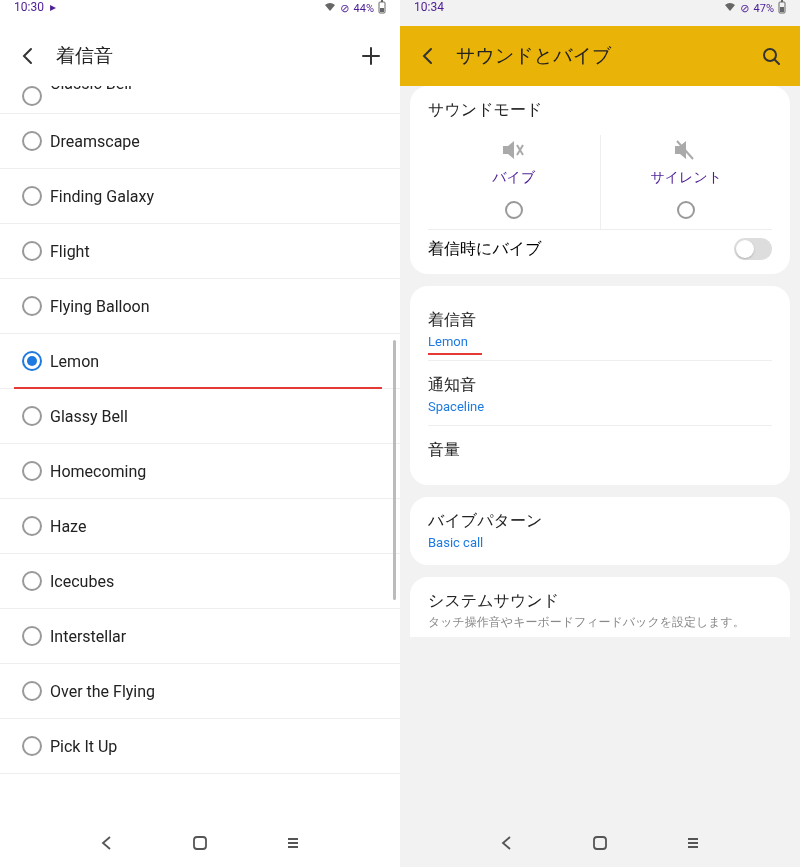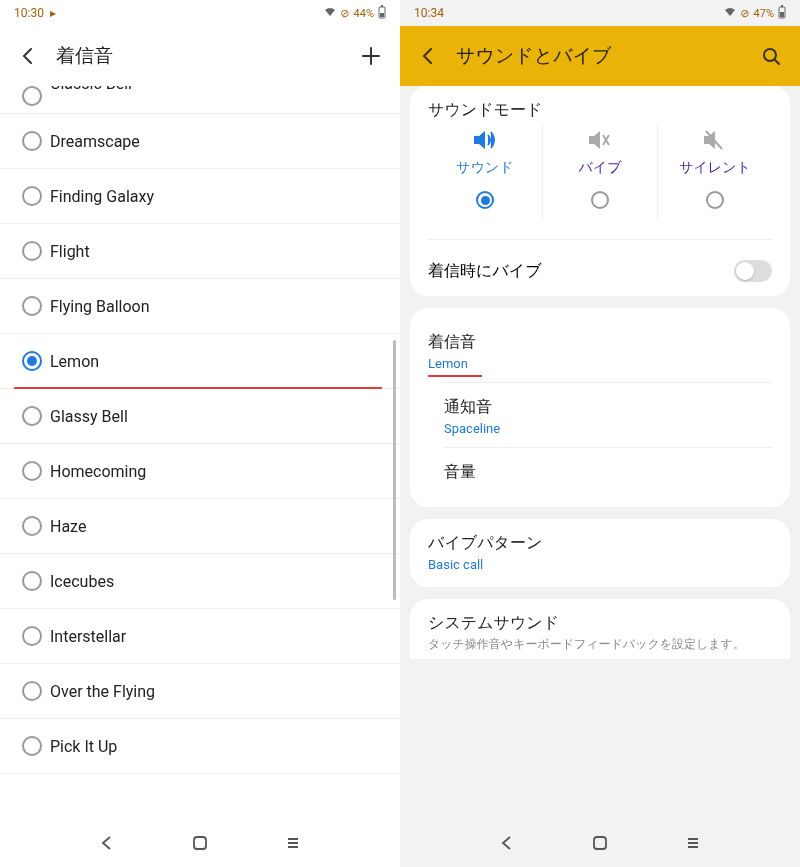--- a/index.html
+++ b/index.html
@@ -15,25 +15,25 @@
     height: 867px;
     background: #fff;
     display: flex;
     flex-direction: column;
     position: relative;
   }
   .screen-right { background: #f2f2f2; }
   .statusbar {
     height: 26px;
     display: flex;
-    align-items: center;
+    align-items: flex-start;
     justify-content: space-between;
     padding: 0 14px;
     font-size: 12px;
-    color: #a16207;
+    color: #4c1d95;
     background: #fff;
   }
   .screen-right .statusbar { background: #f2f2f2; }
   .status-left { display: flex; align-items: center; gap: 6px; }
   .status-right { display: flex; align-items: center; gap: 4px; font-size: 11px; }
   .appbar {
     height: 60px;
     display: flex;
     align-items: center;
     padding: 0 18px;
@@ -88,50 +88,50 @@
     justify-content: space-around;
     padding: 0 60px;
     background: #fff;
   }
   .screen-right .navbar { background: #f2f2f2; }
   .navbtn svg { display: block; }
 
   
   .cards { flex: 1; overflow: hidden; padding: 0 10px; display: flex; flex-direction: column; gap: 12px; }
   .card { background: #fff; border-radius: 18px; padding: 14px 18px; }
-  .card-title { font-size: 16px; color: #222; margin-bottom: 4px; }
+  .card-title { font-size: 16px; color: #222; margin-bottom: 14px; }
   .mode-row { display: flex; }
   .mode-col {
     flex: 1; display: flex; flex-direction: column; align-items: center; gap: 8px;
     padding: 4px 0 10px;
   }
   .mode-col + .mode-col { border-left: 1px solid #eee; }
   .mode-label { font-size: 14px; color: #4c1d95; }
   .mode-col.active .mode-label { color: #1e7ae0; font-weight: 500; }
   .mode-col.active .mode-icon path, .mode-col.active .mode-icon polygon { fill: #1e7ae0; }
   .mode-icon path, .mode-icon polygon { fill: #aaa; }
   .mode-radio {
     width: 18px; height: 18px; border-radius: 50%; border: 2px solid #999;
     display: flex; align-items: center; justify-content: center; margin-top: 6px;
   }
   .mode-radio.on { border-color: #1e7ae0; }
   .mode-radio.on::after { content: ""; width: 9px; height: 9px; border-radius: 50%; background: #1e7ae0; }
   .toggle-row {
     display: flex; align-items: center; justify-content: space-between;
-    border-top: 1px solid #eee; padding-top: 20px; margin-top: 20px;
+    border-top: 1px solid #eee; padding-top: 8px; margin-top: 0;
   }
   .toggle {
     width: 38px; height: 22px; border-radius: 11px; background: #ddd; position: relative;
   }
   .toggle::after {
     content: ""; position: absolute; left: 2px; top: 2px; width: 18px; height: 18px;
     border-radius: 50%; background: #fff; box-shadow: 0 1px 2px rgba(0,0,0,.2);
   }
   .setting-item { padding: 10px 0; position: relative; }
-  .setting-item + .setting-item { border-top: 1px solid #eee; padding-top: 14px; margin-left: 16px; }
+  .setting-item + .setting-item { border-top: 1px solid #eee; padding-top: 14px; }
   .setting-label { font-size: 16px; color: #222; }
   .setting-sub { font-size: 13px; color: #1e7ae0; margin-top: 2px; position: relative; display: inline-block; }
   .setting-desc { font-size: 12px; color: #888; margin-top: 2px; line-height: 1.4; }
   .card.cut { border-bottom-left-radius: 0; border-bottom-right-radius: 0; padding-bottom: 6px; }
 </style>
 </head>
 <body>
 
 <div class="screen">
   <div class="statusbar">
@@ -278,28 +278,20 @@
           <circle cx="10" cy="10" r="6" stroke="#333" stroke-width="2" fill="none"></circle>
           <path d="M15 15 L19 19" stroke="#333" stroke-width="2" stroke-linecap="round"></path>
         </svg>
     </span>
   </div>
 
   <div class="cards">
     <div class="card">
       <div class="card-title">サウンドモード</div>
       <div class="mode-row">
-        <div class="mode-col active">
-          <svg class="mode-icon" width="26" height="22" viewBox="0 0 26 22">
-              <polygon points="2,7 7,7 13,2 13,20 7,15 2,15"></polygon>
-              <path d="M16 6 Q20 11 16 16 M19 3 Q25 11 19 19" stroke="#1e7ae0" stroke-width="2" fill="none"></path>
-            </svg>
-          <span class="mode-label">サウンド</span>
-          <span class="mode-radio on"></span>
-        </div>
         <div class="mode-col">
           <svg class="mode-icon" width="26" height="22" viewBox="0 0 26 22">
               <polygon points="2,7 7,7 13,2 13,20 7,15 2,15"></polygon>
               <path d="M16 6 L22 16 M22 6 L16 16" stroke="#aaa" stroke-width="2"></path>
             </svg>
           <span class="mode-label">バイブ</span>
           <span class="mode-radio"></span>
         </div>
         <div class="mode-col">
           <svg class="mode-icon" width="26" height="22" viewBox="0 0 26 22">

